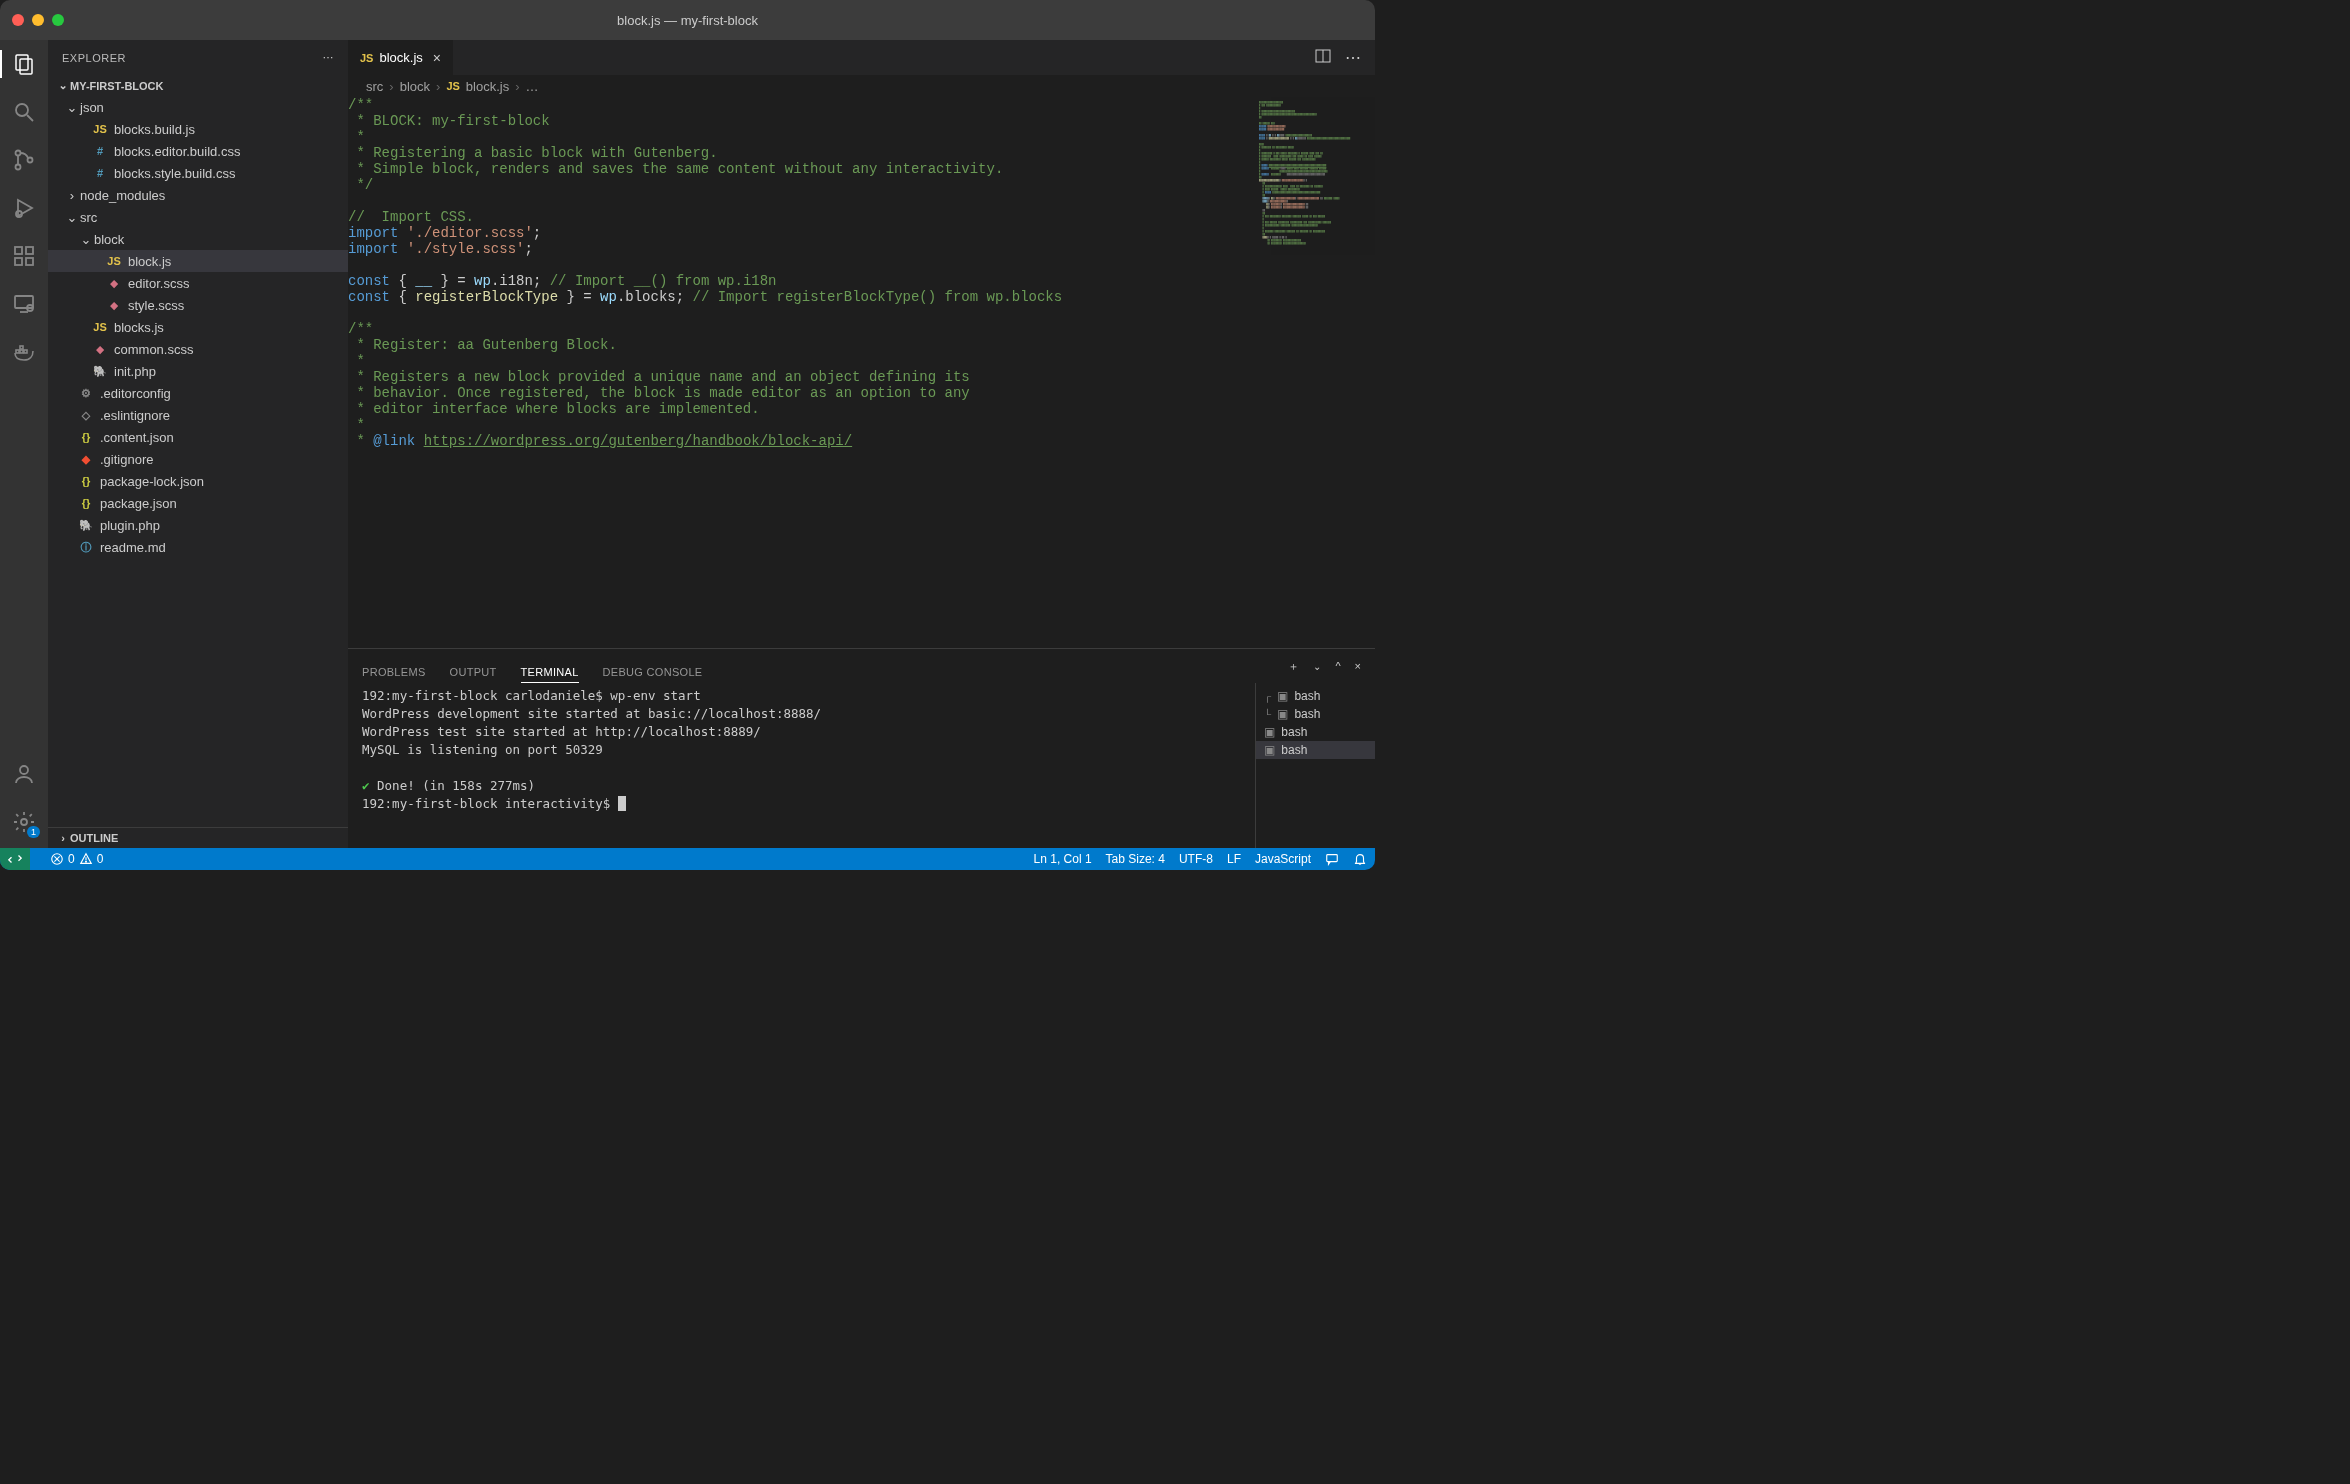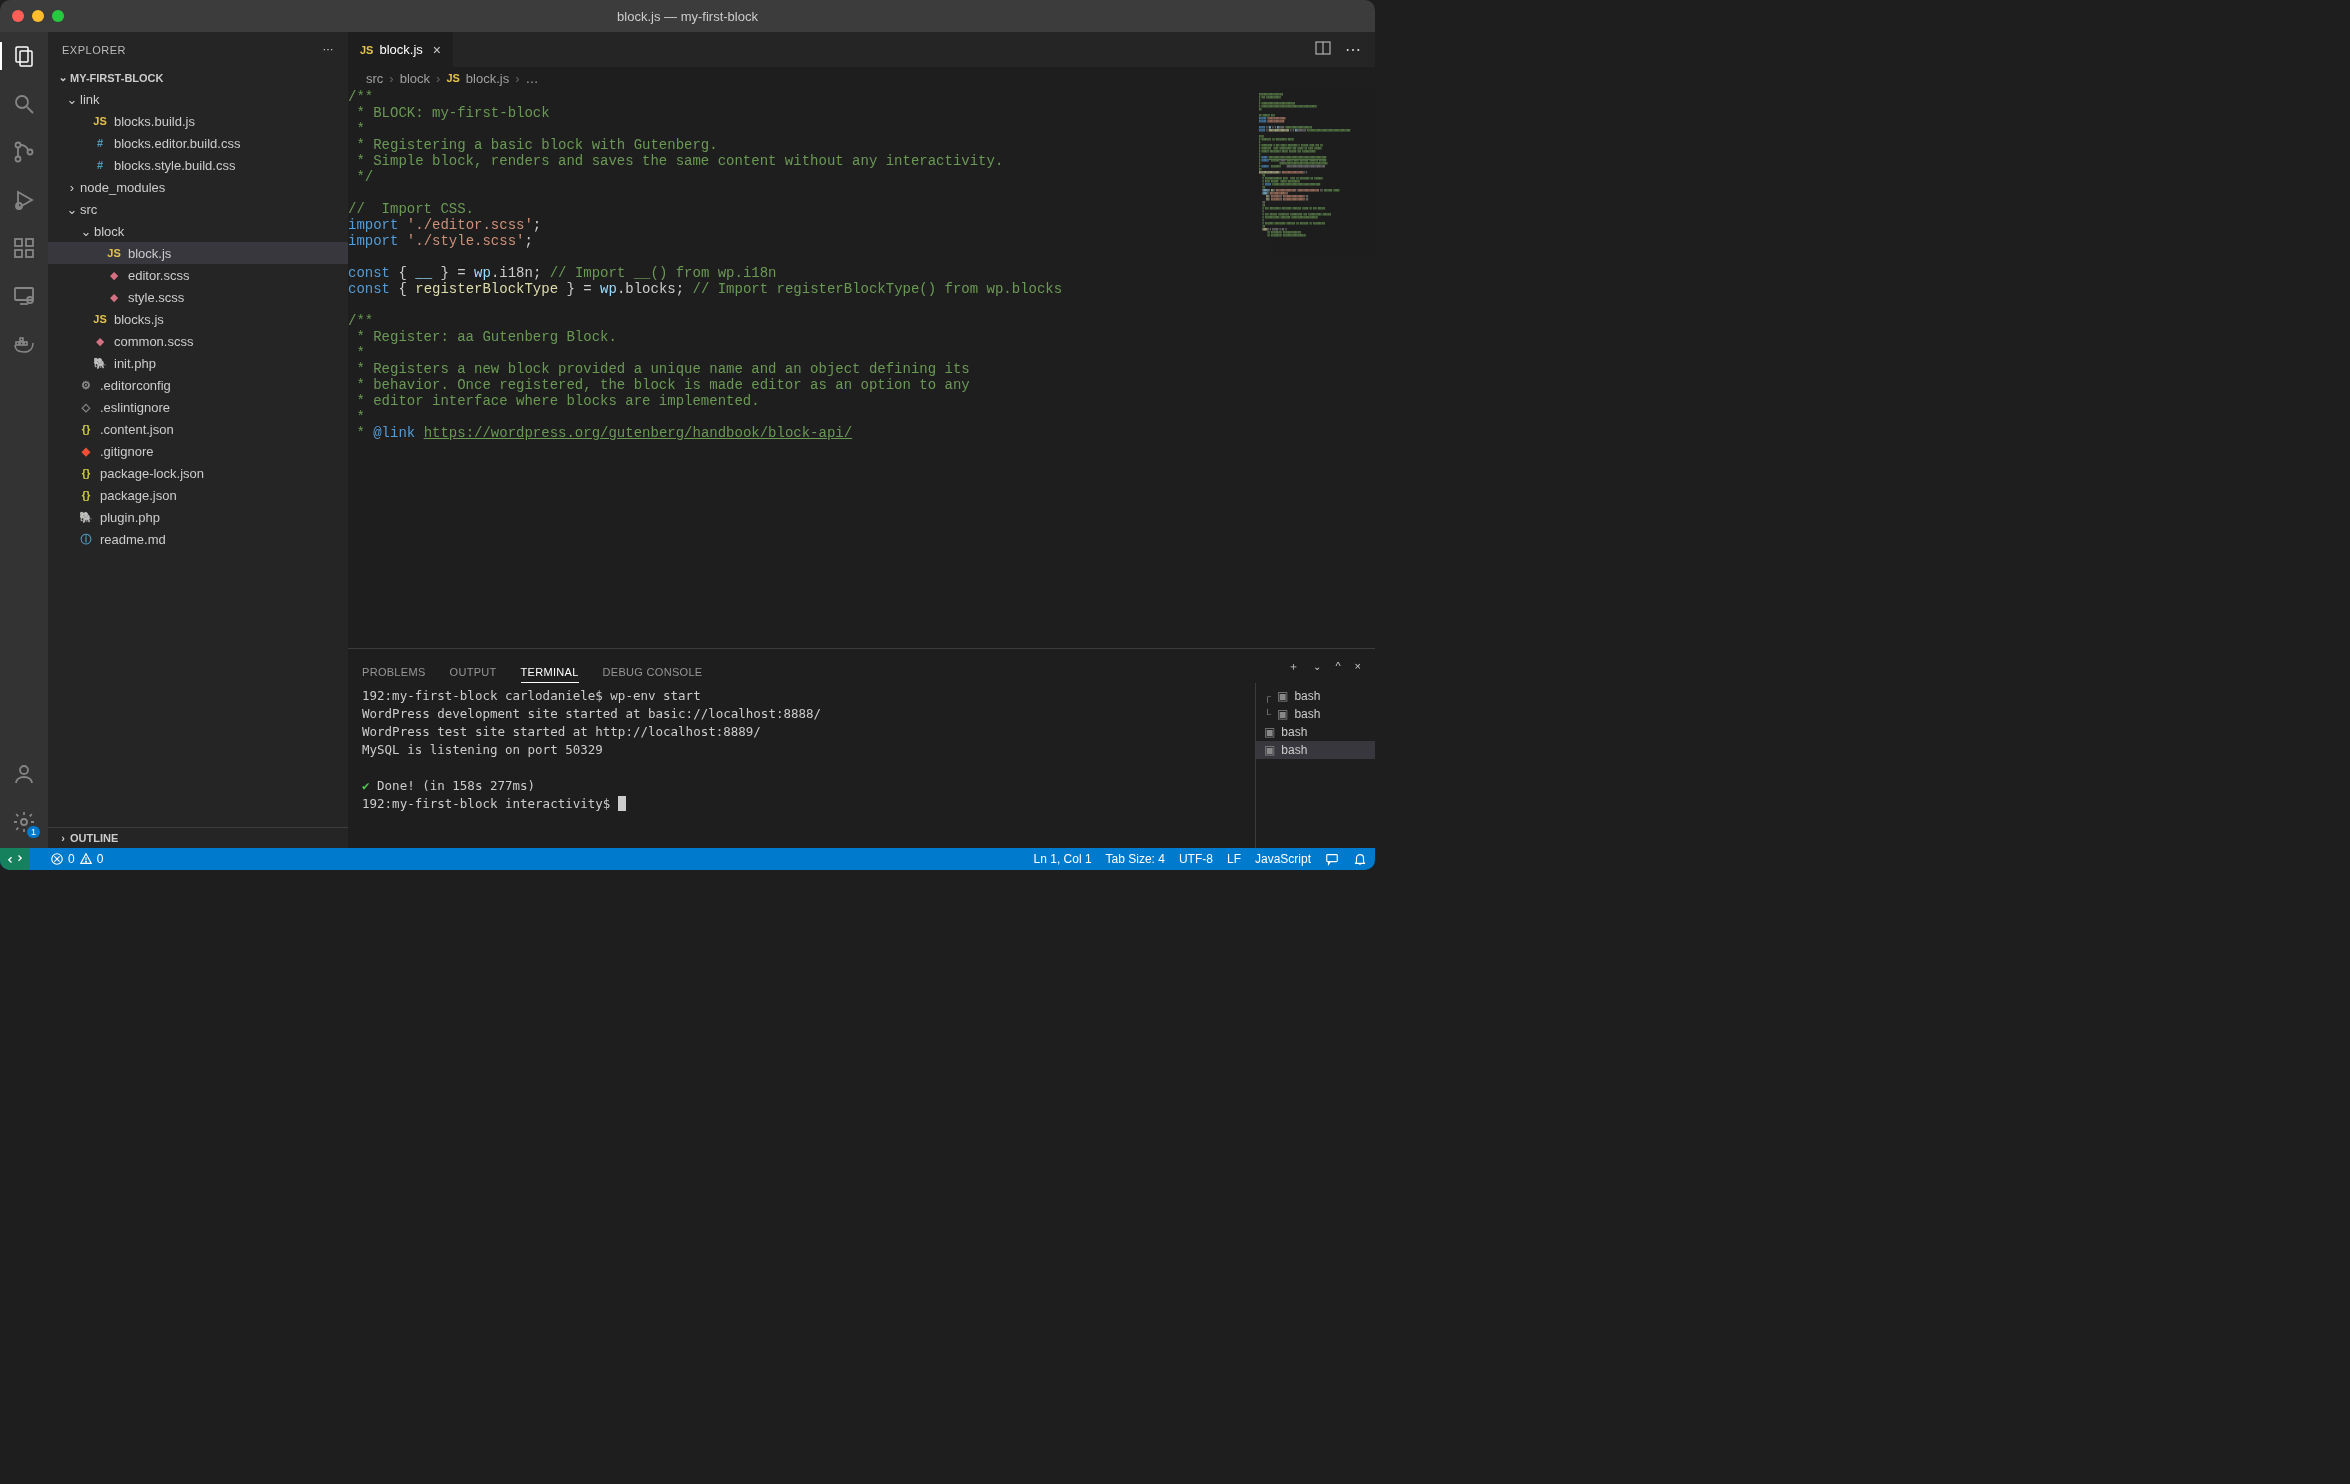--- a/index.html
+++ b/index.html
@@ -8,21 +8,21 @@
   background: #1e1e1e;
   color: #cccccc;
   width: 1375px;
   height: 870px;
   overflow: hidden;
   border-radius: 10px;
   display: flex;
   flex-direction: column;
 }
 .titlebar {
-  height: 32px;
+  height: 40px;
   background: #3c3c3c;
   display: flex;
   align-items: center;
   position: relative;
   flex-shrink: 0;
 }
 .traffic-lights { display:flex; gap:8px; padding-left:12px; }
 .traffic-lights .dot { width:12px; height:12px; border-radius:50%; }
 .dot.red{background:#ff5f56;} .dot.yellow{background:#ffbd2e;} .dot.green{background:#27c93f;}
 .titlebar-title { position:absolute; left:50%; transform:translateX(-50%); font-size:13px; color:#cccccc; }
@@ -192,21 +192,21 @@
       <span class="explorer-title">EXPLORER</span>
       <span class="dots">⋯</span>
     </div>
     <div class="section-title">
       <span class="chevron">⌄</span>
       <span>MY-FIRST-BLOCK</span>
     </div>
     <div class="tree">
       <div class="tree-item" style="padding-left:16px;">
           <span class="chevron">⌄</span>
-          <span>link</span>
+          <span>json</span>
         </div>
       <div class="tree-item" style="padding-left:44px;">
           <span class="file-ico ico-js">JS</span>
           <span>blocks.build.js</span>
         </div>
       <div class="tree-item" style="padding-left:44px;">
           <span class="file-ico ico-hash">#</span>
           <span>blocks.editor.build.css</span>
         </div>
       <div class="tree-item" style="padding-left:44px;">

